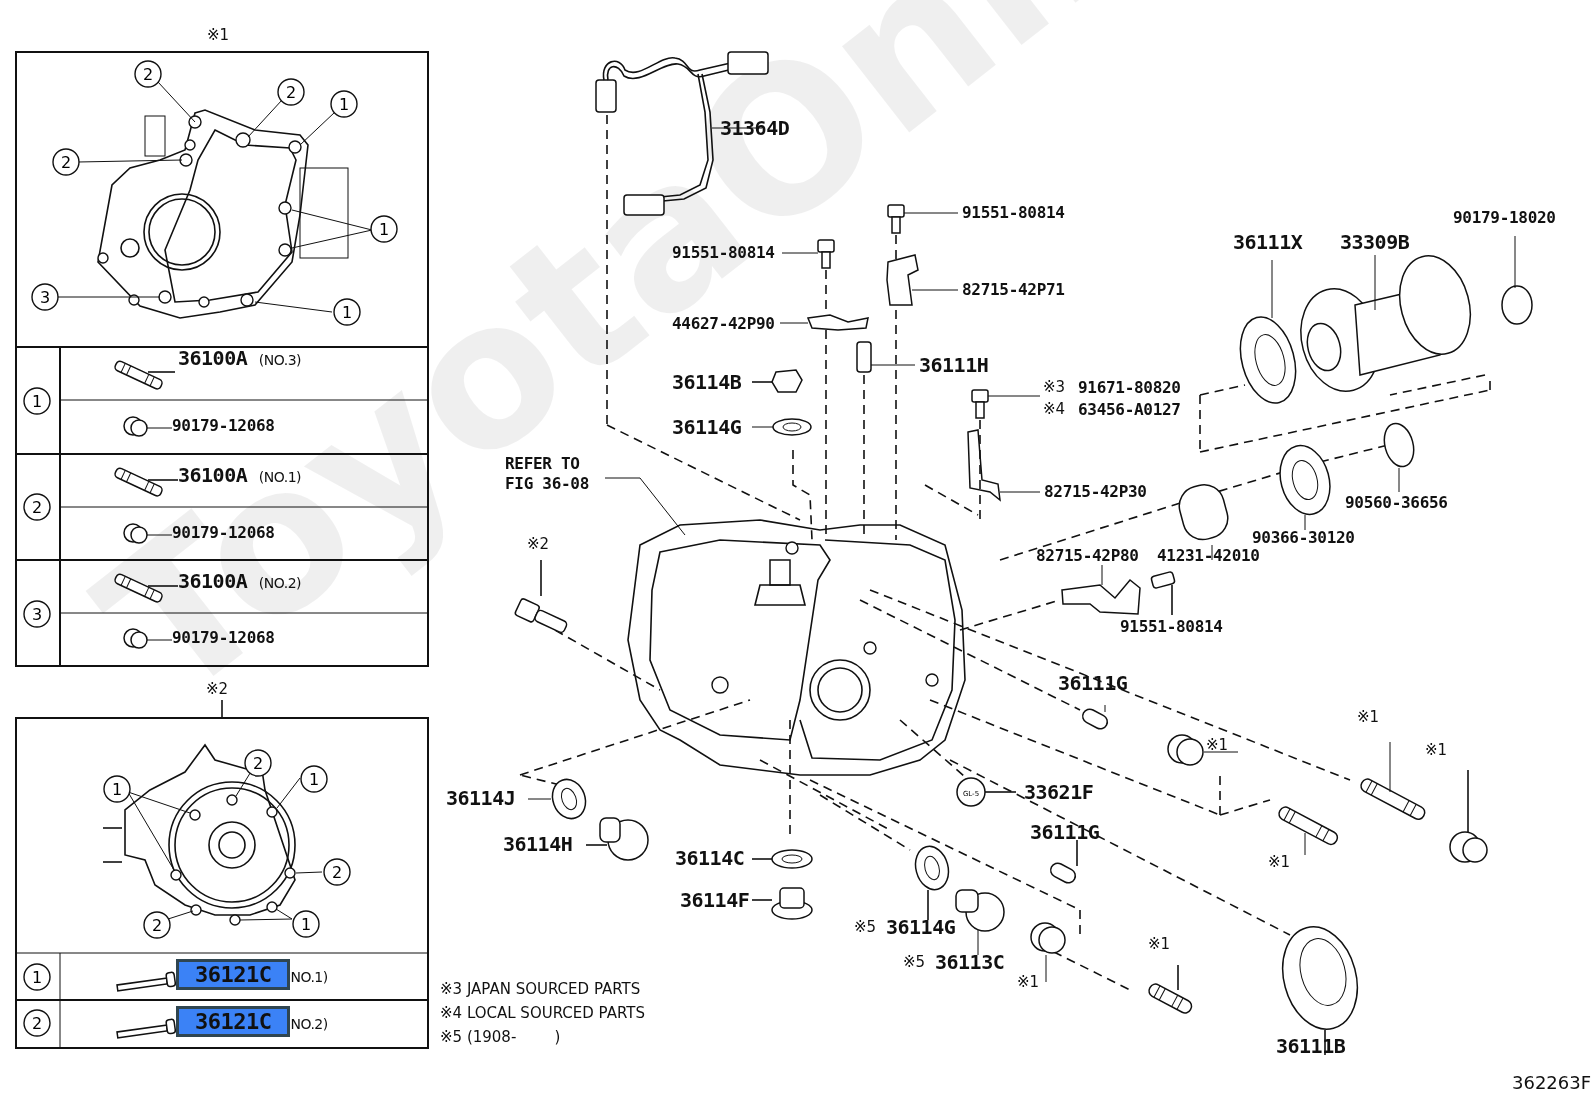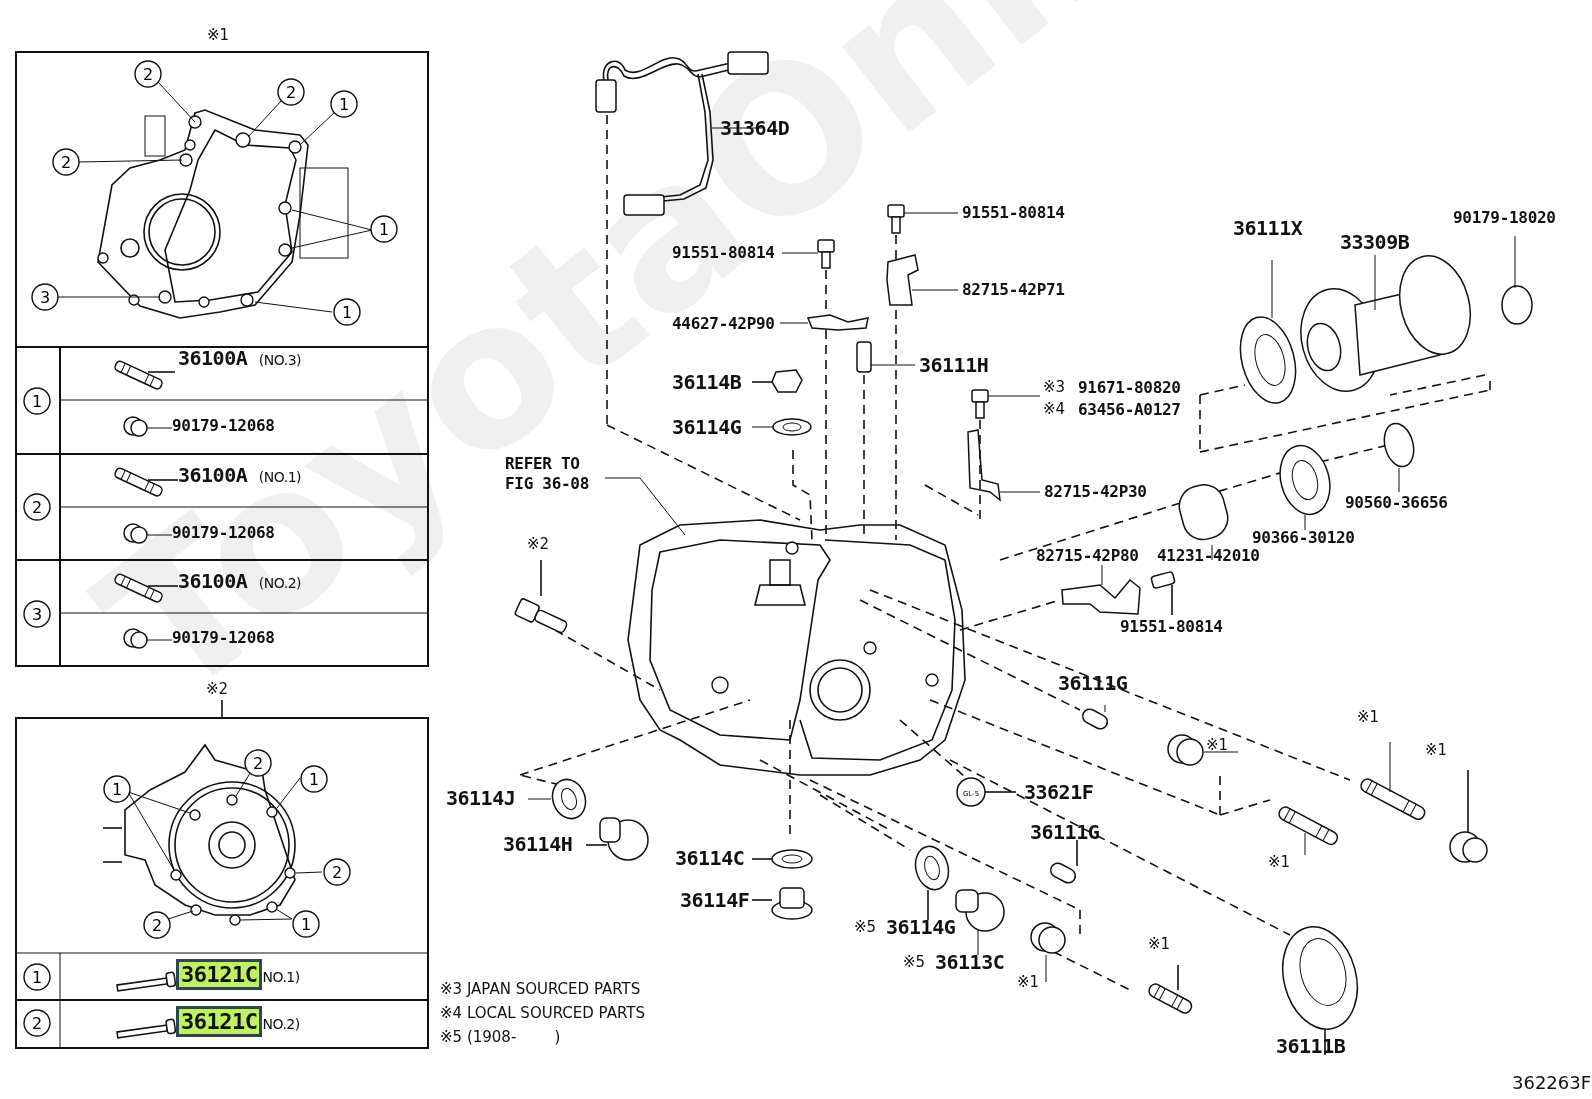--- a/index.html
+++ b/index.html
@@ -4,21 +4,21 @@
 <style>
   html, body { margin:0; padding:0; background:#ffffff; }
   body { width:1592px; height:1099px; position:relative; overflow:hidden;
          font-family:"DejaVu Sans Mono", monospace; color:#111; }
   #stage { position:absolute; left:0; top:0; width:1592px; height:1099px; }
   .lbl { position:absolute; white-space:nowrap; color:#111; line-height:1; }
   .pn { font-family:"DejaVu Sans Mono", monospace; font-weight:bold; font-size:20px; letter-spacing:-0.5px; }
   .pn-sm { font-family:"DejaVu Sans Mono", monospace; font-size:16px; font-weight:bold; letter-spacing:-0.3px; }
   .note { font-family:"DejaVu Sans", sans-serif; font-size:15px; }
   .qual { font-family:"DejaVu Sans", sans-serif; font-size:14px; font-weight:normal; }
-  .hl { outline:3px solid #2f4550; padding:0 2px; background:#bef264; }
+  .hl { outline:3px solid #2f4550; padding:0 16px; background:#3b82f6; }
   .wm { position:absolute; left:60px; top:560px; font-family:"DejaVu Sans", sans-serif;
         font-size:200px; font-weight:bold; color:#000; opacity:0.06; transform:rotate(-38deg);
         transform-origin:left top; white-space:nowrap; pointer-events:none; }
   svg text { font-family:"DejaVu Sans", sans-serif; }
 </style>
 </head>
 <body>
 
 <div id="stage">
 
@@ -422,21 +422,21 @@
   <div class="lbl pn-sm" style="left:672px;top:316px;">44627-42P90</div>
   <div class="lbl pn" style="left:919px;top:355px;">36111H</div>
   <div class="lbl pn" style="left:672px;top:372px;">36114B</div>
   <div class="lbl pn" style="left:672px;top:417px;">36114G</div>
   <div class="lbl note" style="left:1043px;top:380px;">※3</div>
   <div class="lbl pn-sm" style="left:1078px;top:380px;">91671-80820</div>
   <div class="lbl note" style="left:1043px;top:402px;">※4</div>
   <div class="lbl pn-sm" style="left:1078px;top:402px;">63456-A0127</div>
   <div class="lbl pn-sm" style="left:1044px;top:484px;">82715-42P30</div>
 
-  <div class="lbl pn" style="left:1233px;top:218px;">36111X</div>
+  <div class="lbl pn" style="left:1233px;top:232px;">36111X</div>
   <div class="lbl pn" style="left:1340px;top:232px;">33309B</div>
   <div class="lbl pn-sm" style="left:1453px;top:210px;">90179-18020</div>
   <div class="lbl pn-sm" style="left:1252px;top:530px;">90366-30120</div>
   <div class="lbl pn-sm" style="left:1345px;top:495px;">90560-36656</div>
   <div class="lbl pn-sm" style="left:1036px;top:548px;">82715-42P80</div>
   <div class="lbl pn-sm" style="left:1157px;top:548px;">41231-42010</div>
   <div class="lbl pn-sm" style="left:1120px;top:619px;">91551-80814</div>
 
   <div class="lbl note" style="left:527px;top:537px;">※2</div>
   <div class="lbl pn" style="left:1058px;top:673px;">36111G</div>

